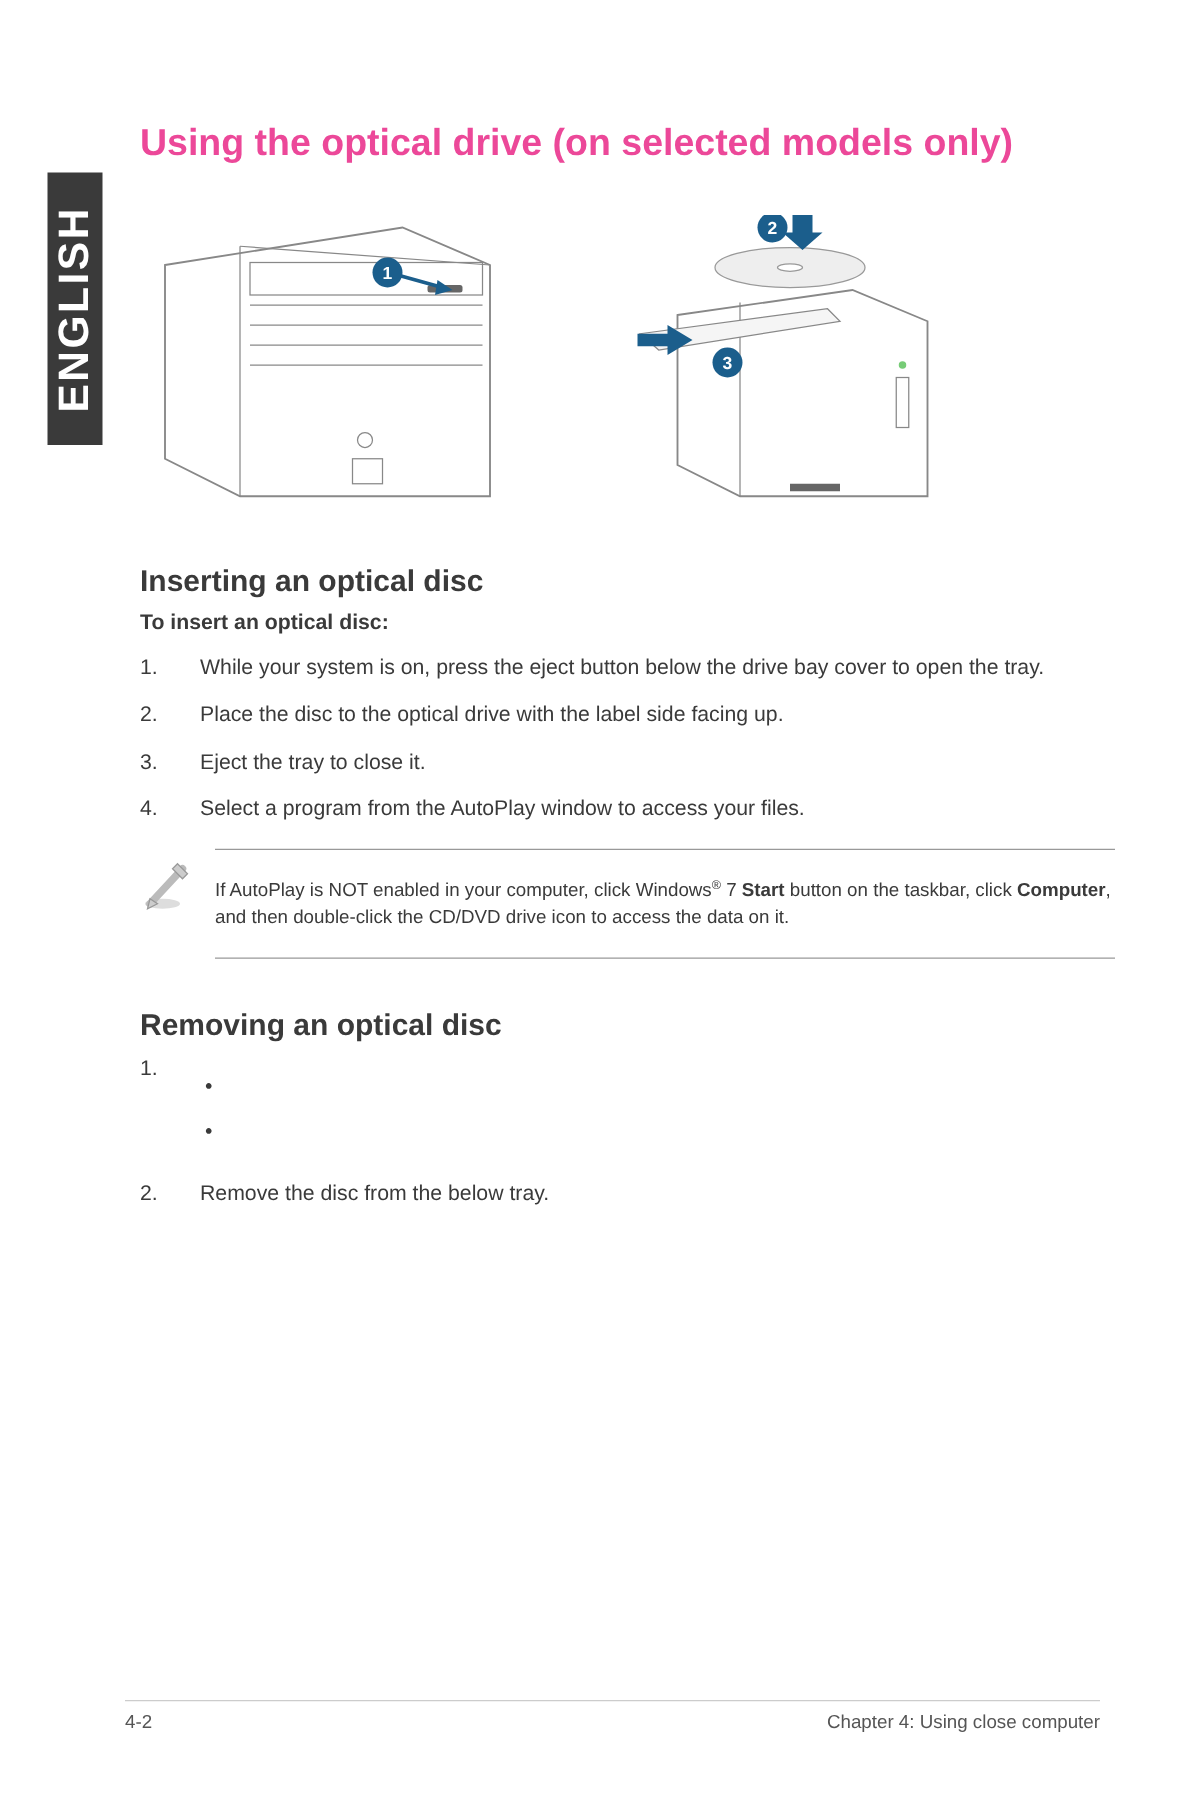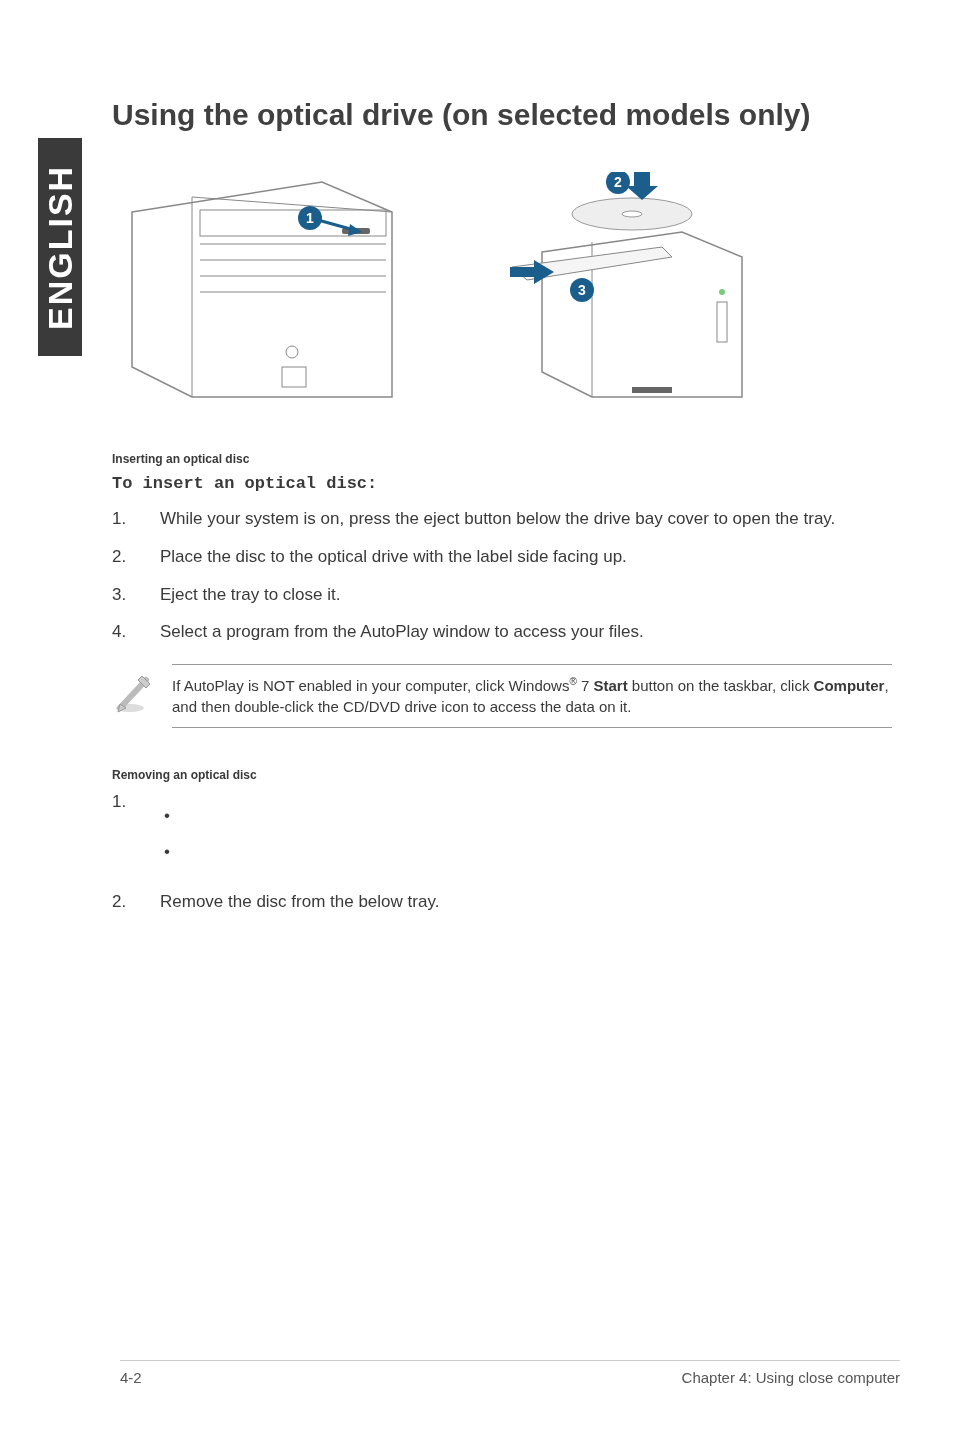--- a/index.html
+++ b/index.html
@@ -33,47 +33,46 @@
   }
   .content {
     position: absolute;
     left: 112px;
     top: 98px;
     width: 780px;
   }
   h1.title {
     font-size: 30px;
     font-weight: bold;
-    color: #404040;
+    color: #ec4899;
     margin: 0 0 40px 0;
   }
   .figures {
     display: flex;
     gap: 60px;
     margin-left: 10px;
     margin-bottom: 50px;
   }
   .fig {
     width: 300px;
     height: 230px;
     position: relative;
   }
   .fig svg { width: 100%; height: 100%; }
   h2.sub {
-    font-size: 12px;
+    font-size: 24px;
     font-weight: bold;
     margin: 0 0 8px 0;
     color: #3a3a3a;
   }
   h3.subsub {
     font-size: 17px;
     font-weight: bold;
     margin: 0 0 14px 0;
     color: #3a3a3a;
-    font-family: Liberation Mono, monospace;
   }
   ol.steps {
     list-style: none;
     padding: 0;
     margin: 0 0 20px 0;
     font-size: 17px;
     line-height: 1.4;
   }
   ol.steps > li {
     display: flex;
@@ -109,28 +108,28 @@
   .note-icon {
     width: 60px;
     flex-shrink: 0;
     padding-top: 8px;
   }
   .note-icon svg { width: 44px; height: 44px; }
   .note-text {
     flex: 1;
     border-top: 1px solid #999;
     border-bottom: 1px solid #999;
-    padding: 10px 0;
+    padding: 22px 0;
     font-size: 15px;
     line-height: 1.4;
   }
   .sup { font-size: 10px; vertical-align: super; }
   .footer {
     position: absolute;
-    left: 120px;
+    left: 100px;
     bottom: 52px;
     width: 780px;
     display: flex;
     justify-content: space-between;
     font-size: 15px;
     color: #555;
     border-top: 1px solid #ccc;
     padding-top: 8px;
   }
 </style>

